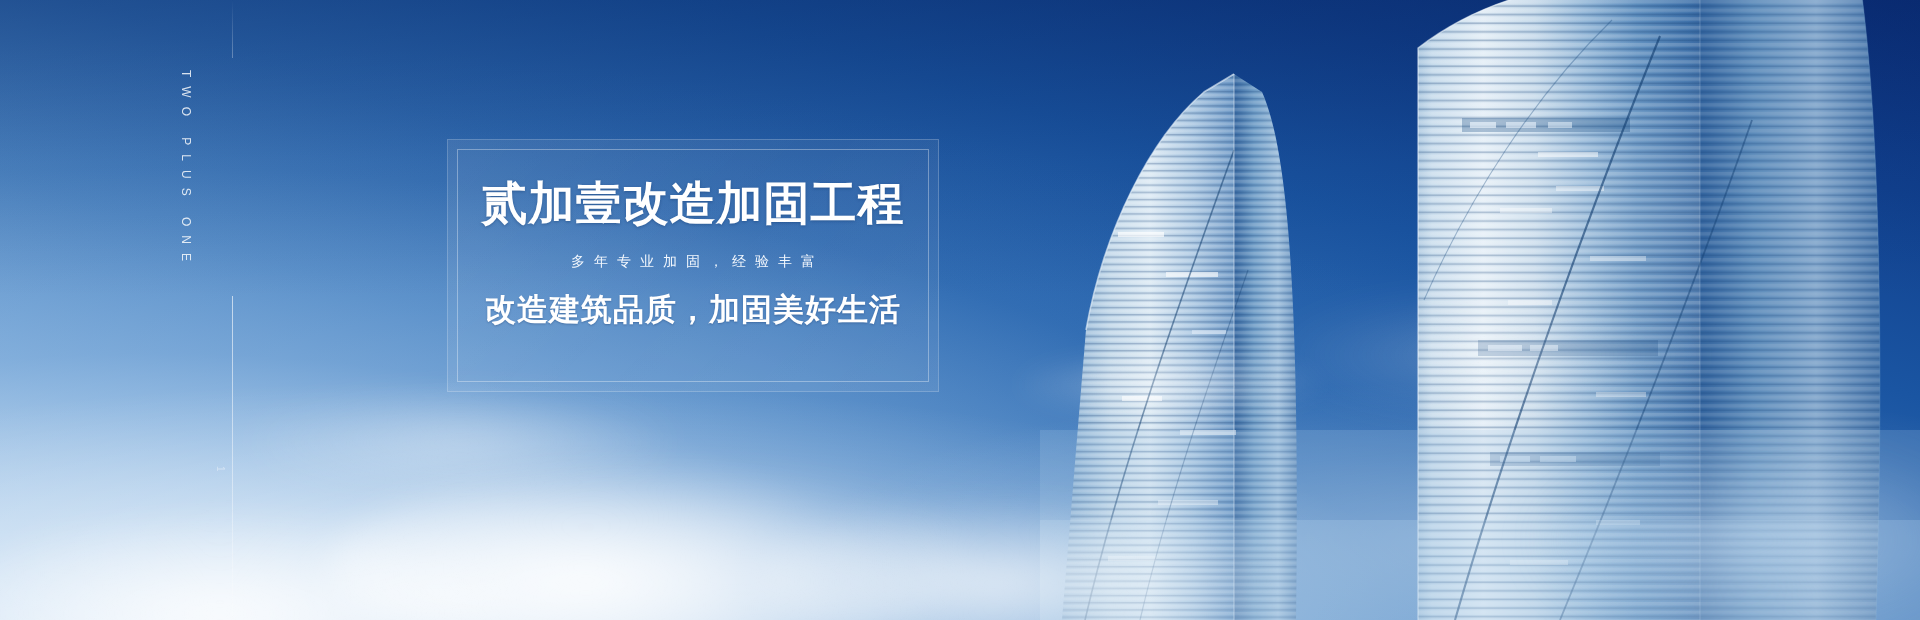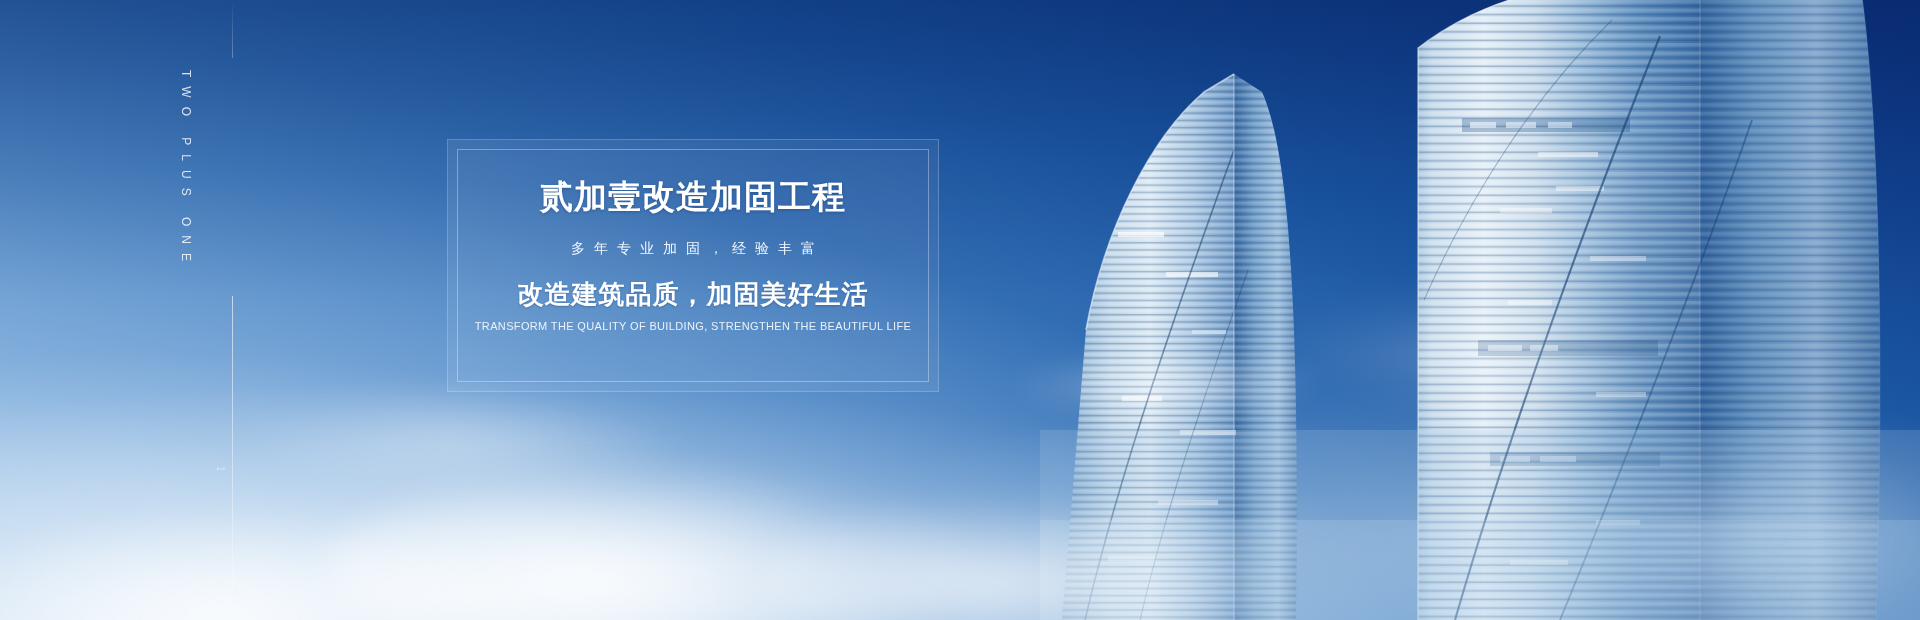--- a/index.html
+++ b/index.html
@@ -88,41 +88,41 @@
     border:1px solid rgba(255,255,255,0.34);
   }
 
   .copy{
     position:absolute;left:447px;top:139px;width:492px;height:253px;
     display:flex;flex-direction:column;align-items:center;
     color:#fff;
   }
   .t-main{
     margin-top:41px;
-    font-size:33px;
+    font-size:46px;
     font-weight:700;
     letter-spacing:1px;
     line-height:1;
     color:#ffffff;
     text-shadow:0 1px 3px rgba(10,40,90,0.35);
     white-space:nowrap;
   }
   .t-sub{
     margin-top:28px;
     font-size:14px;
     font-weight:400;
     letter-spacing:9px;
     line-height:1;
     color:#f2f7fd;
     white-space:nowrap;
     text-indent:9px;
   }
   .t-slogan{
     margin-top:26px;
-    font-size:26px;
+    font-size:31px;
     font-weight:700;
     letter-spacing:1px;
     line-height:1;
     color:#ffffff;
     white-space:nowrap;
     text-shadow:0 1px 2px rgba(10,40,90,0.30);
   }
   .t-en{
     margin-top:14px;
     font-size:11px;
@@ -294,16 +294,15 @@
   </div>
 
   <div class="panel">
     <div class="panel-inner"></div>
   </div>
 
   <div class="copy">
     <div class="t-main">贰加壹改造加固工程</div>
     <div class="t-sub">多年专业加固，经验丰富</div>
     <div class="t-slogan">改造建筑品质，加固美好生活</div>
-    <div class="t-en">TRANSFORM THE QUALITY OF BUILDING, STRENGTHEN THE BEAUTIFUL LIFE</div>
   </div>
 
 </div>
 
 </body></html>

